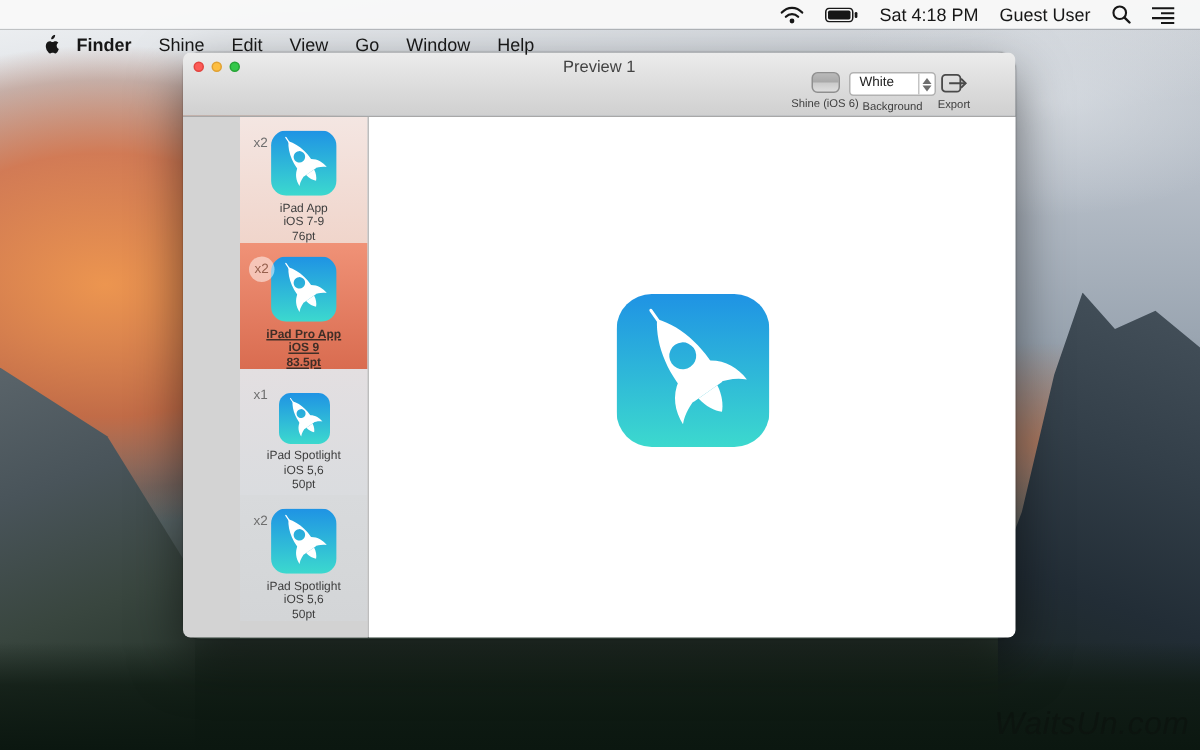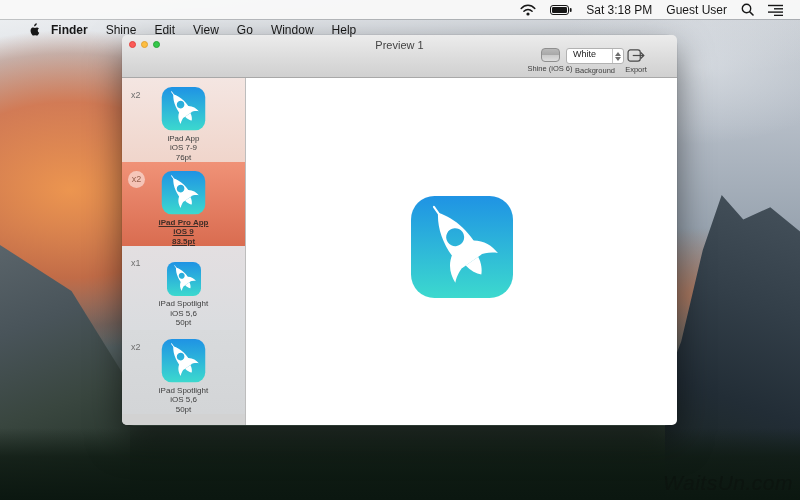--- a/index.html
+++ b/index.html
@@ -66,21 +66,21 @@
   .dd-stepper { width:11px; height:100%; border-left:1px solid #c4c4c4;
     display:flex; flex-direction:column; align-items:center; justify-content:center; gap:1px; }
   .tri-up { width:0; height:0; border-left:3px solid transparent; border-right:3px solid transparent; border-bottom:4px solid #6d6d6d; }
   .tri-down { width:0; height:0; border-left:3px solid transparent; border-right:3px solid transparent; border-top:4px solid #6d6d6d; }
   .grp-export { left:496px; width:36px; }
 
   .win-body { display:flex; height:347px; }
 
   
   .sidebar { width:124px; border-right:1px solid #bdbdbd; border-radius:0 0 0 5px;
-    overflow:hidden; display:flex; flex-direction:column; background:#d3d3d3; }
+    overflow:hidden; display:flex; flex-direction:column; background:#d3d3d3;padding-left:38px; }
   .side-item { position:relative; height:84px; display:flex; flex-direction:column; align-items:center; }
   .side-item.bg1 { background:linear-gradient(180deg,#f4e6e2,#f0d5cb); }
   .side-item.bg2 { background:linear-gradient(180deg,#f09277,#d96c50); }
   .side-item.bg3 { background:linear-gradient(180deg,#e3dfe1,#dadcdf); }
   .side-item.bg4 { background:linear-gradient(180deg,#d8dadc,#d3d5d7); }
   .side-filler { flex:1; background:#d2d2d2; }
   .mult { position:absolute; left:9px; top:12px; font-size:9px; color:#6e6e6e; }
   .side-item.selected .mult { left:6px; top:9px; width:17px; height:17px; line-height:17px;
     text-align:center; background:rgba(255,255,255,0.5); border-radius:50%; color:#96604d; }
   .rocket.lg { width:45px; height:45px; margin-top:9px; }
@@ -148,21 +148,21 @@
         <circle cx="8" cy="10" r="1.6" fill="#171717"></circle>
       </svg>
     </span>
     <span class="status-ico">
       <svg width="22" height="10" viewBox="0 0 22 10">
         <rect x="0.5" y="0.5" width="18" height="9" rx="2.5" fill="none" stroke="#171717"></rect>
         <rect x="2" y="2" width="15" height="6" rx="1.2" fill="#171717"></rect>
         <rect x="19.8" y="3" width="1.8" height="4" rx="0.9" fill="#171717"></rect>
       </svg>
     </span>
-    <span class="status-txt">Sat 3:18 PM</span>
+    <span class="status-txt">Sat 4:18 PM</span>
     <span class="status-txt">Guest User</span>
     <span class="status-ico">
       <svg width="13" height="13" viewBox="0 0 13 13">
         <circle cx="5.5" cy="5.5" r="4.2" fill="none" stroke="#171717" stroke-width="1.4"></circle>
         <line x1="8.7" y1="8.7" x2="12" y2="12" stroke="#171717" stroke-width="1.6" stroke-linecap="round"></line>
       </svg>
     </span>
     <span class="status-ico">
       <svg width="15" height="12" viewBox="0 0 15 12">
         <line x1="0" y1="1.5" x2="15" y2="1.5" stroke="#171717" stroke-width="1.4"></line>

